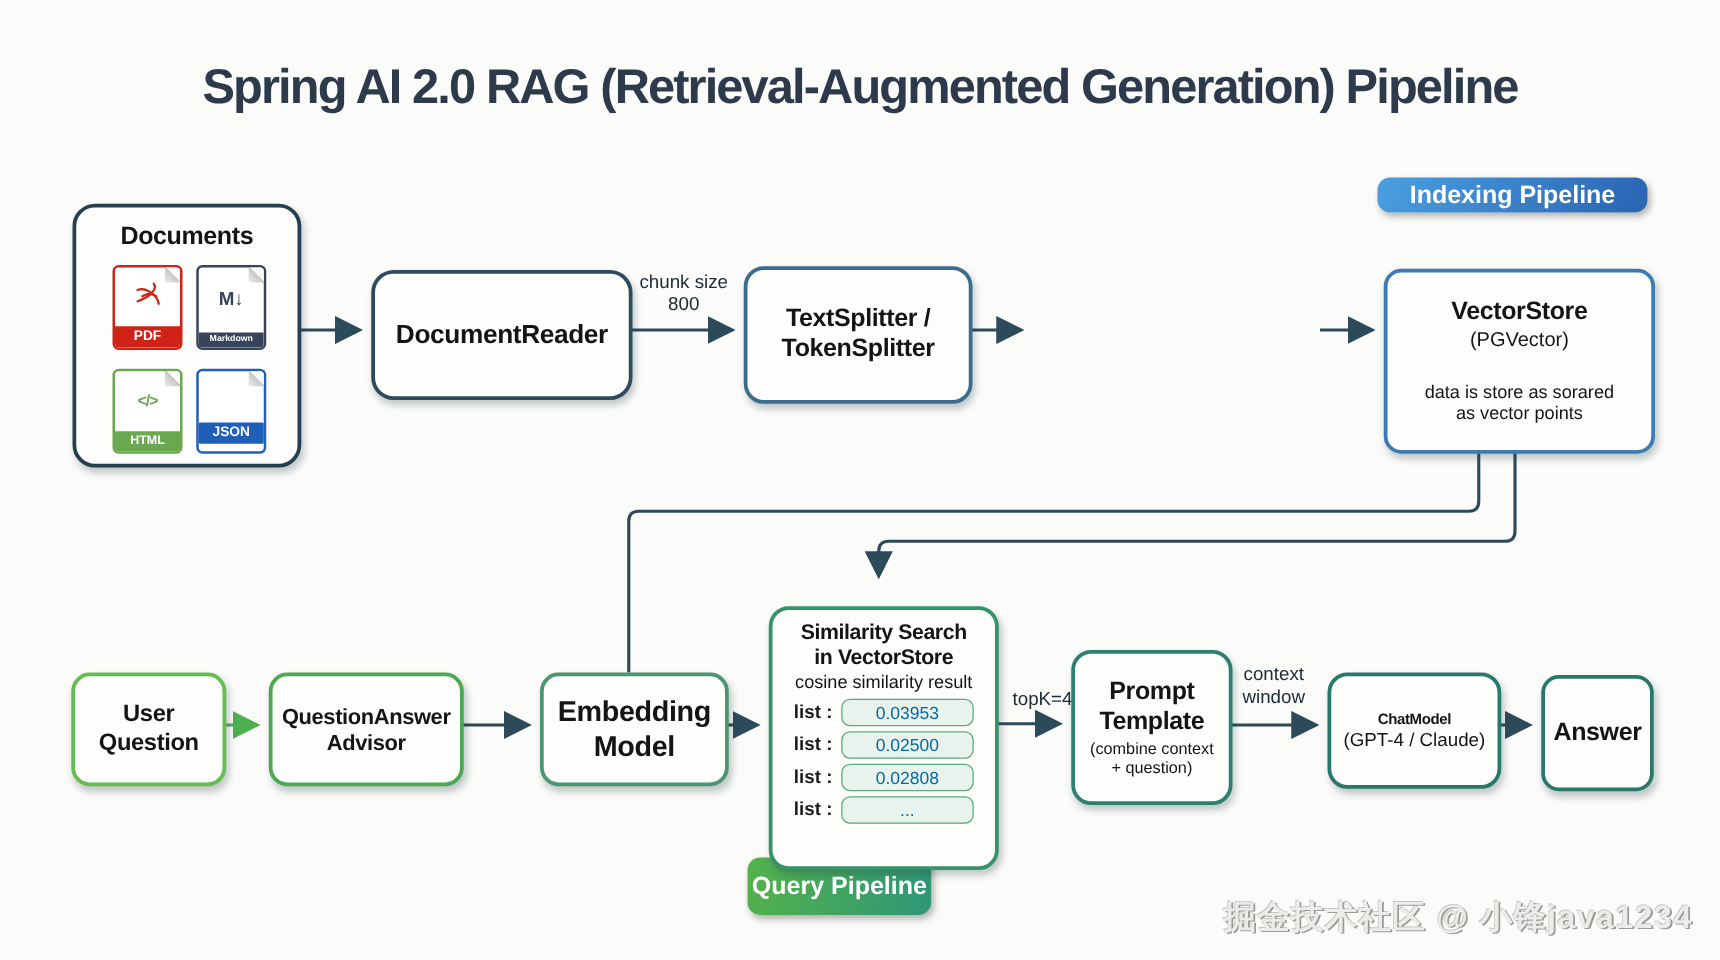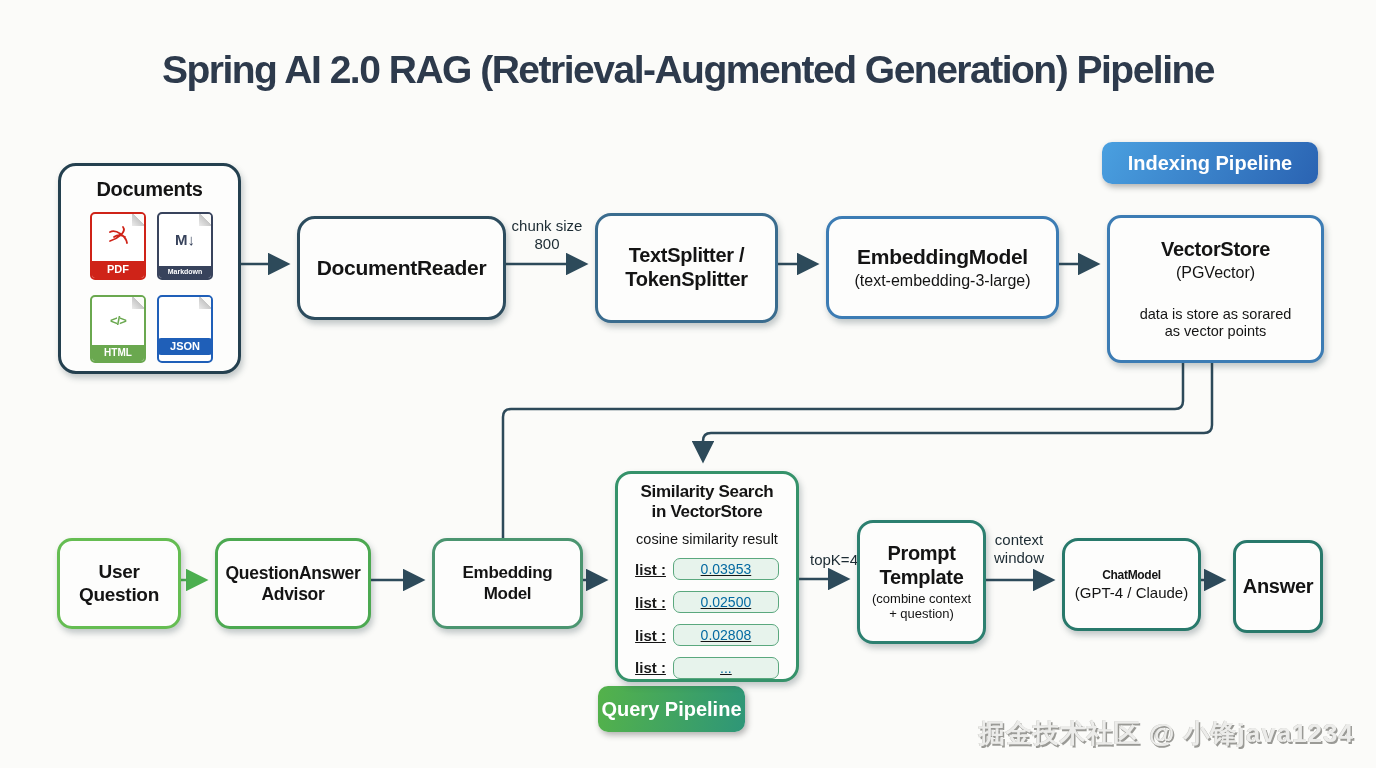--- a/index.html
+++ b/index.html
@@ -62,21 +62,21 @@
   #pdf-icon .band{background:#cf2318;font-size:11px;}
   #md-icon{border:2.5px solid #38435c;background:#fff;}
   #md-icon .sym{color:#38435c;font-size:15px;}
   #md-icon .band{background:#38435c;font-size:7px;}
   #html-icon{border:2.5px solid #6aa84f;}
   #html-icon .sym{color:#6aa84f;font-size:13px;letter-spacing:-1px;}
   #html-icon .band{background:#6aa84f;font-size:10px;}
   #json-icon{border:2.5px solid #1f5fb8;}
   #json-icon .band{background:#1f5fb8;font-size:11px;border-radius:5px;width:110%;margin-bottom:6px;}
   
-  .sim-row{display:flex;align-items:center;justify-content:center;gap:7px;margin-top:4px;text-decoration:underline;}
+  .sim-row{display:flex;align-items:center;justify-content:center;gap:7px;margin-top:4px;}
   .sim-row .rlbl{font-size:15px;font-weight:700;color:#1a1a1a;}
   .sim-pill{
     width:104px;height:20px;background:#e7f3ec;border:1.5px solid #5aa87e;border-radius:7px;
     font-size:14px;color:#0369a1;display:flex;align-items:center;justify-content:center;
   }
   #watermark{
     right:22px;top:716px;font-size:26px;color:#ececea;letter-spacing:1px;
     text-shadow:1.5px 1.5px 0 #9a9a96,-0.5px -0.5px 0 #c6c6c2;font-weight:700;
   }
   svg.wires{position:absolute;left:0;top:0;pointer-events:none;}
@@ -106,21 +106,21 @@
       <path d="M982,580 H1051" marker-end="url(#ah)"></path>
       <path d="M1197,580 H1222" marker-end="url(#ah)"></path>
       <path d="M503,538 V417 Q503,409 511,409 H1175 Q1183,409 1183,401 V358"></path>
       <path d="M1212,358 V425 Q1212,433 1204,433 H711 Q703,433 703,441 V459" marker-end="url(#ah)"></path>
     </g>
     <path d="M177,580 H204" stroke="#4caf50" stroke-width="2.5" fill="none" marker-end="url(#ahg)"></path>
   </svg>
 
   <div id="title" class="abs">Spring AI 2.0 RAG (Retrieval-Augmented Generation) Pipeline</div>
 
-  <div id="indexing-badge" class="badge" style="left:1102px;top:142px;width:216px;height:42px;">Indexing Pipeline</div>
+  <div id="indexing-badge" class="badge" style="left:1102px;top:142px;width:216px;height:28px;">Indexing Pipeline</div>
   <div id="query-badge" class="badge" style="left:598px;top:686px;width:147px;height:46px;">Query Pipeline</div>
 
   <div id="documents-box" class="node" style="left:58px;top:163px;width:177px;height:205px;">
     <div class="lbl" style="font-size:20px;margin-top:12px;">Documents</div>
     <div id="doc-grid">
       <div class="file-page" id="pdf-icon">
         <span class="dogear"></span>
         <span class="sym">
           <svg width="26" height="26" viewBox="0 0 26 26" fill="none">
             <path d="M18 3 C22 8 12 15 5 17 M5 8 C11 5 21 12 22 19 M9 13 C13 10 17 11 20 13" stroke="#cf2318" stroke-width="1.8" stroke-linecap="round"></path>
@@ -151,48 +151,44 @@
   </div>
 
   <div class="edge-label" style="left:502px;top:217px;width:90px;">chunk size
 800</div>
 
   <div id="text-splitter-box" class="node" style="left:595px;top:213px;width:177px;height:104px;">
     <div class="lbl" style="font-size:20px;">TextSplitter /
 TokenSplitter</div>
   </div>
 
-  <div id="embedding-model-box" class="node" style="left:826px;top:216px;width:227px;height:97px;">
-    <div class="lbl" style="font-size:21px;">EmbeddingModel</div>
-    <div class="sub" style="font-size:16px;">(text-embedding-3-large)</div>
-  </div>
 
   <div id="vector-store-box" class="node" style="left:1107px;top:215px;width:211px;height:142px;">
     <div class="lbl" style="font-size:20px;">VectorStore</div>
     <div class="sub" style="font-size:16px;">(PGVector)</div>
     <div class="sub" style="font-size:14.5px;margin-top:24px;">data is store as sorared
 as vector points</div>
   </div>
 
   <div id="qa-advisor-box" class="node" style="left:215px;top:538px;width:150px;height:85px;">
     <div class="lbl" style="font-size:17.5px;">QuestionAnswer
 Advisor</div>
   </div>
 
   <div id="user-question-box" class="node" style="left:57px;top:538px;width:118px;height:85px;">
     <div class="lbl" style="font-size:19px;">User
 Question</div>
   </div>
 
   <div id="query-embedding-box" class="node" style="left:432px;top:538px;width:145px;height:85px;">
-    <div class="lbl" style="font-size:17px;">Embedding
+    <div class="lbl" style="font-size:23px;">Embedding
 Model</div>
   </div>
 
-  <div id="similarity-box" class="node" style="left:615px;top:471px;width:178px;height:197px;justify-content:space-between;">
+  <div id="similarity-box" class="node" style="left:615px;top:485px;width:178px;height:197px;">
     <div class="lbl" style="font-size:17px;">Similarity Search
 in VectorStore</div>
     <div class="sub" style="font-size:14.5px;">cosine similarity result</div>
     <div class="sim-row">
       <span class="rlbl">list :</span>
       <span class="sim-pill">0.03953</span>
     </div>
     <div class="sim-row">
       <span class="rlbl">list :</span>
       <span class="sim-pill">0.02500</span>

